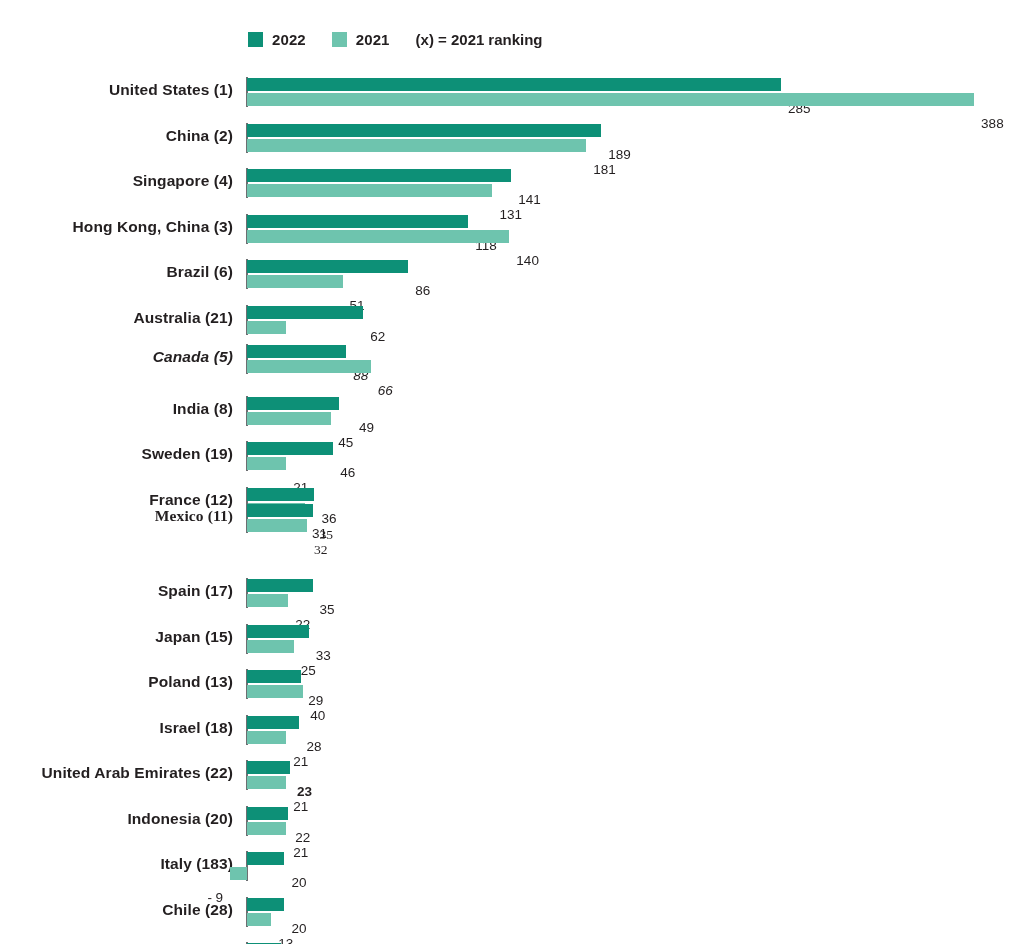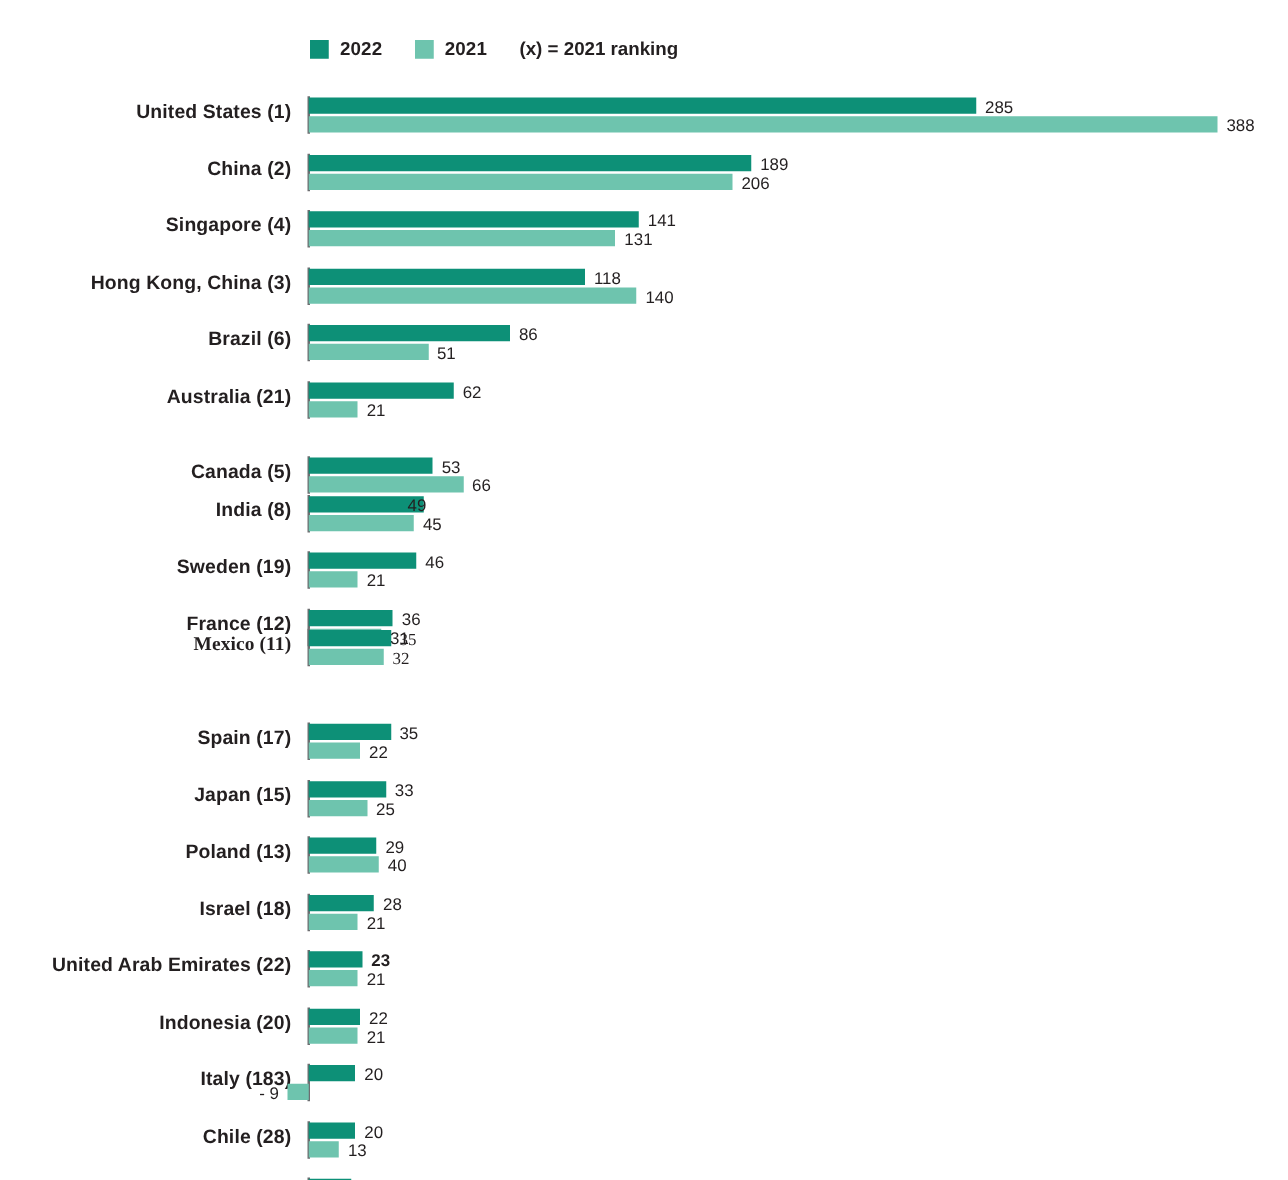--- a/index.html
+++ b/index.html
@@ -84,20 +84,21 @@
     height: 13px;
   }
   .bar.y2022 { background: #0d9077; }
   .bar.y2021 { background: #6ec4ae; }
   .bar-value {
     position: absolute;
     font-size: 13.5px;
     color: #231f20;
     white-space: nowrap;
     line-height: 13px;
+    margin-top: 23px;
   }
   .bar-value.left {
     text-align: right;
   }
 </style>
 </head>
 <body>
 
 <div id="legend">
     <div class="legend-item">
@@ -119,21 +120,21 @@
       <div class="bar-value" style="top: 1px; left: 788.09px;">285</div>
       <div class="bar y2021" style="top: 15px; width: 727.112px; left: 247px;"></div>
       <div class="bar-value" style="top: 16px; left: 981.112px;">388</div>
     </div>
     <div class="row" style="top: 123.55px; height: 28px;">
       <div class="row-label" style="top: 3px;">China (2)</div>
       <div class="axis-tick" style="left: 246px; top: -1px; height: 30px;"></div>
       <div class="bar y2022" style="top: 0px; width: 354.186px; left: 247px;"></div>
       <div class="bar-value" style="top: 1px; left: 608.186px;">189</div>
       <div class="bar y2021" style="top: 15px; width: 339.194px; left: 247px;"></div>
-      <div class="bar-value" style="top: 16px; left: 593.194px;">206</div>
+      <div class="bar-value" style="top: 16px; left: 593.194px;">181</div>
     </div>
     <div class="row" style="top: 169.1px; height: 28px;">
       <div class="row-label" style="top: 3px;">Singapore (4)</div>
       <div class="axis-tick" style="left: 246px; top: -1px; height: 30px;"></div>
       <div class="bar y2022" style="top: 0px; width: 264.234px; left: 247px;"></div>
       <div class="bar-value" style="top: 1px; left: 518.234px;">141</div>
       <div class="bar y2021" style="top: 15px; width: 245.494px; left: 247px;"></div>
       <div class="bar-value" style="top: 16px; left: 499.494px;">131</div>
     </div>
     <div class="row" style="top: 214.65px; height: 28px;">
@@ -153,33 +154,33 @@
       <div class="bar-value" style="top: 16px; left: 349.574px;">51</div>
     </div>
     <div class="row" style="top: 305.75px; height: 28px;">
       <div class="row-label" style="top: 3px;">Australia (21)</div>
       <div class="axis-tick" style="left: 246px; top: -1px; height: 30px;"></div>
       <div class="bar y2022" style="top: 0px; width: 116.188px; left: 247px;"></div>
       <div class="bar-value" style="top: 1px; left: 370.188px;">62</div>
       <div class="bar y2021" style="top: 15px; width: 39.354px; left: 247px;"></div>
       <div class="bar-value" style="top: 16px; left: 293.354px;">21</div>
     </div>
-    <div class="row" style="top: 366px; height: 28px;">
+    <div class="row" style="top: 345px; height: 28px; font-style: italic;">
       <div class="row-label" style="top: 3px;">Canada (5)</div>
       <div class="axis-tick" style="left: 246px; top: -1px; height: 30px;"></div>
       <div class="bar y2022" style="top: 0px; width: 99.322px; left: 247px;"></div>
-      <div class="bar-value" style="top: 1px; left: 353.322px;">53</div>
+      <div class="bar-value" style="top: 1px; left: 353.322px;">88</div>
       <div class="bar y2021" style="top: 15px; width: 123.684px; left: 247px;"></div>
       <div class="bar-value" style="top: 16px; left: 377.684px;">66</div>
     </div>
     <div class="row" style="top: 396.85px; height: 28px;">
       <div class="row-label" style="top: 3px;">India (8)</div>
       <div class="axis-tick" style="left: 246px; top: -1px; height: 30px;"></div>
       <div class="bar y2022" style="top: 0px; width: 91.826px; left: 247px;"></div>
-      <div class="bar-value" style="top: 1px; left: 326px;">49</div>
+      <div class="bar-value" style="top: 1px; left: 359px;">49</div>
       <div class="bar y2021" style="top: 15px; width: 84.33px; left: 247px;"></div>
       <div class="bar-value" style="top: 16px; left: 338.33px;">45</div>
     </div>
     <div class="row" style="top: 442.4px; height: 28px;">
       <div class="row-label" style="top: 3px;">Sweden (19)</div>
       <div class="axis-tick" style="left: 246px; top: -1px; height: 30px;"></div>
       <div class="bar y2022" style="top: 0px; width: 86.204px; left: 247px;"></div>
       <div class="bar-value" style="top: 1px; left: 340.204px;">46</div>
       <div class="bar y2021" style="top: 15px; width: 39.354px; left: 247px;"></div>
       <div class="bar-value" style="top: 16px; left: 293.354px;">21</div>

